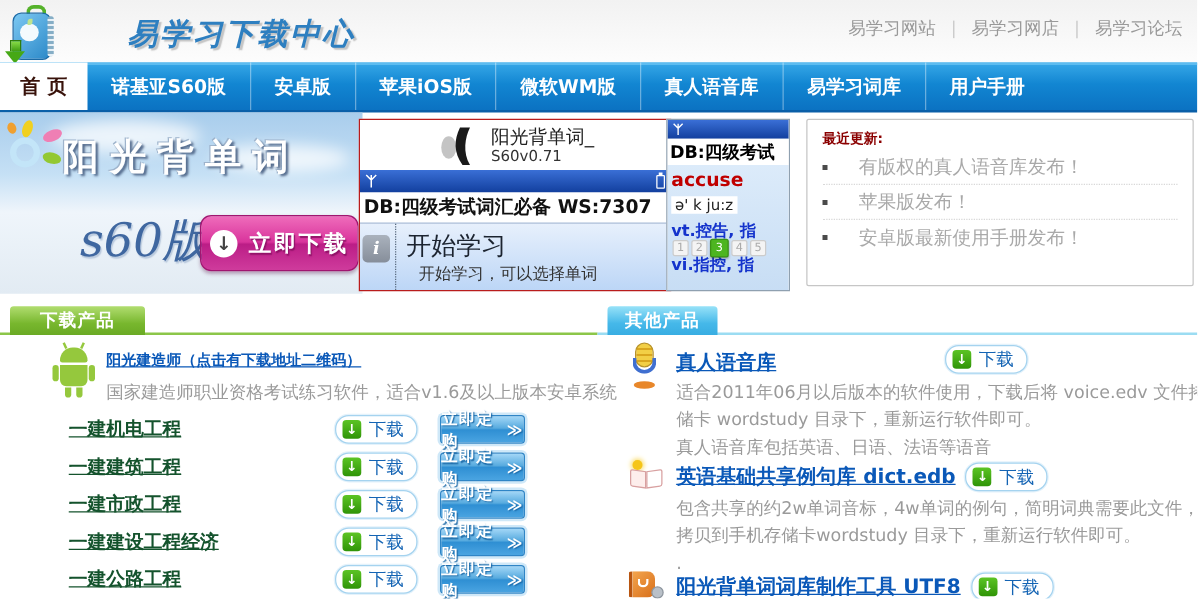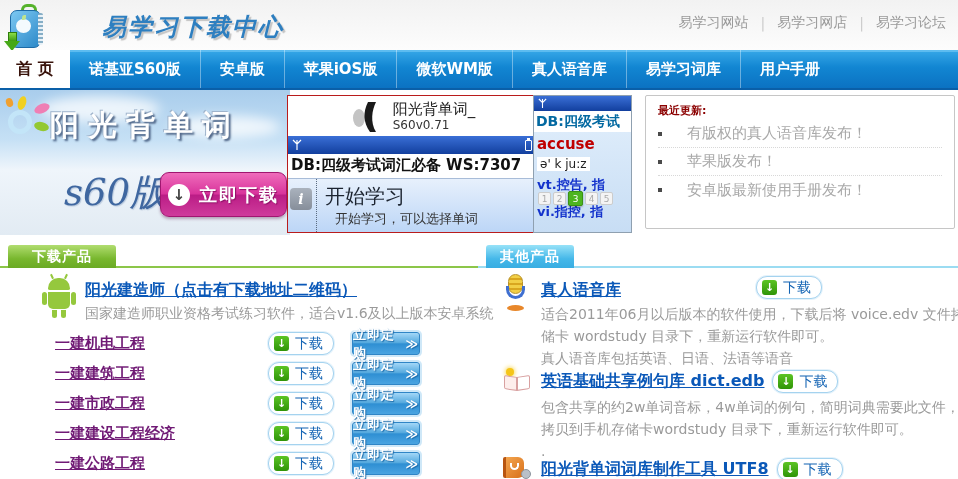--- a/index.html
+++ b/index.html
@@ -91,21 +91,21 @@
              background:linear-gradient(180deg,#aab2bd,#868e9a); border-radius:4px;
              color:#fff; font-style:italic; font-weight:bold; font-size:14px;
              font-family:"DejaVu Serif",serif; display:flex; align-items:center; justify-content:center; }
   .p1-menu-txt { border-left:1px dotted #5a6b80; padding-left:8px; margin-left:2px; overflow:hidden; }
   .p1-menu-title { font-size:20px; color:#1c2430; padding-top:4px; white-space:nowrap; }
   .p1-menu-desc { font-size:13px; color:#333; padding-left:10px; white-space:nowrap; }
 
   .phone2 { position:absolute; left:533px; top:95px; width:99px; height:138px; z-index:3;
             background:#fff; border:1px solid #8fa0b0; overflow:hidden; }
   .p2-status { height:15px; }
-  .p2-db { height:21px; background:#fff; font-size:14px; font-weight:bold; color:#0369a1;
+  .p2-db { height:21px; background:#fff; font-size:14px; font-weight:bold; color:#000000;
            padding:2px 0 0 2px; white-space:nowrap; overflow:hidden; }
   .p2-body { height:102px; background:linear-gradient(180deg,#dcebfa,#c7ddf4); padding:3px 0 0 3px; }
   .p2-word { color:#c00000; font-weight:bold; font-size:15px; }
   .p2-phon { display:inline-block; background:#fff; font-size:12px; color:#222; padding:0 3px; white-space:nowrap; }
   .p2-m { color:#1433cc; font-weight:bold; font-size:13px; white-space:nowrap; overflow:hidden; }
   .p2-m1 { margin-top:4px; }
   .p2-pages { display:flex; gap:2px; margin:-2px 0 0 1px; position:relative; z-index:2; }
   .p2-page { width:13px; height:13px; background:#f4f4f4; border:1px solid #ccc; border-radius:2px;
              color:#aaa; font-size:9px; display:flex; align-items:center; justify-content:center; cursor:pointer; }
   .p2-page.active { background:#4db520; border-color:#3a9214; color:#fff; width:15px; height:15px;
@@ -139,28 +139,28 @@
                     background:#95c83d; transform:rotate(-25deg); }
   .a-head::after { content:''; position:absolute; right:3px; top:-4px; width:2px; height:5px;
                    background:#95c83d; transform:rotate(25deg); }
   .a-body { position:absolute; left:6px; top:16px; width:22px; height:17px; background:#95c83d;
             border-radius:0 0 5px 5px; }
   .a-armL { position:absolute; left:0; top:16px; width:5px; height:13px; background:#95c83d; border-radius:3px; }
   .a-armR { position:absolute; right:0; top:16px; width:5px; height:13px; background:#95c83d; border-radius:3px; }
   .a-legL { position:absolute; left:10px; top:34px; width:5px; height:8px; background:#95c83d; border-radius:0 0 3px 3px; }
   .a-legR { position:absolute; left:19px; top:34px; width:5px; height:8px; background:#95c83d; border-radius:0 0 3px 3px; }
 
-  .prod-title { position:absolute; left:85px; top:280px; font-size:16px; font-weight:bold;
+  .prod-title { position:absolute; left:85px; top:280px; font-size:12px; font-weight:bold;
                 color:#0a58b8; text-decoration:underline; cursor:pointer; white-space:nowrap; }
   .prod-desc { position:absolute; left:85px; top:305px; font-size:14px; color:#9a9a9a; white-space:nowrap; }
 
   .dl-rows { position:absolute; left:0; top:330px; width:478px; }
   .dl-row { position:relative; height:30px; }
   .row-link { position:absolute; left:55px; top:4px; font-size:15px; font-weight:bold;
-              color:#701a75; text-decoration:underline; cursor:pointer; white-space:nowrap; }
+              color:#14532d; text-decoration:underline; cursor:pointer; white-space:nowrap; }
 
   .dl-btn { display:inline-flex; align-items:center; gap:6px; height:23px; padding:0 10px 0 5px;
             background:#fff; border:1px solid #a5d3ef; border-radius:11px;
             box-shadow:0 0 0 1px #e4f2fb; cursor:pointer; }
   .dl-ico { width:15px; height:15px; background:linear-gradient(180deg,#5cc424,#2f9407);
             border-radius:3px; color:#fff; font-size:11px; font-weight:bold;
             display:flex; align-items:center; justify-content:center; }
   .dl-label { color:#1464b4; font-size:14px; }
   .dl-row .dl-btn { position:absolute; left:268px; top:2px; }
 

